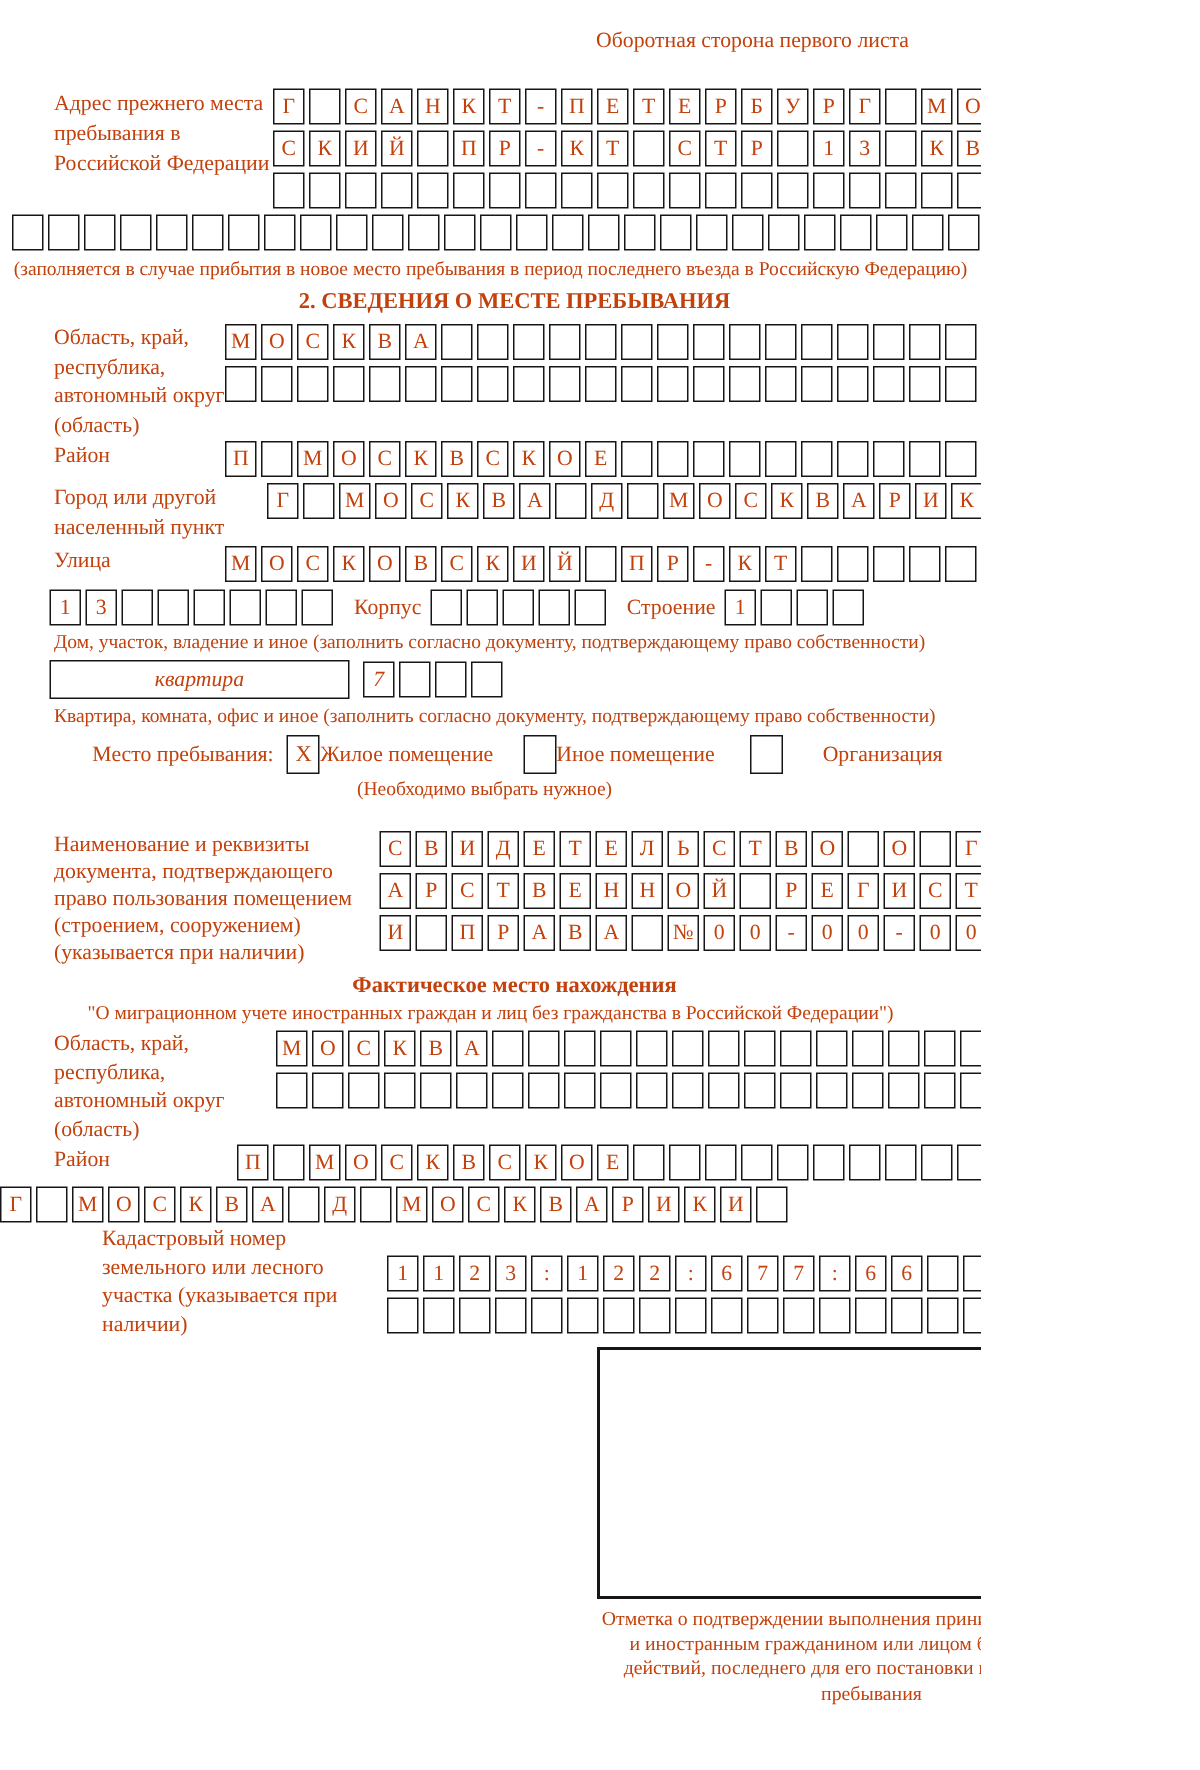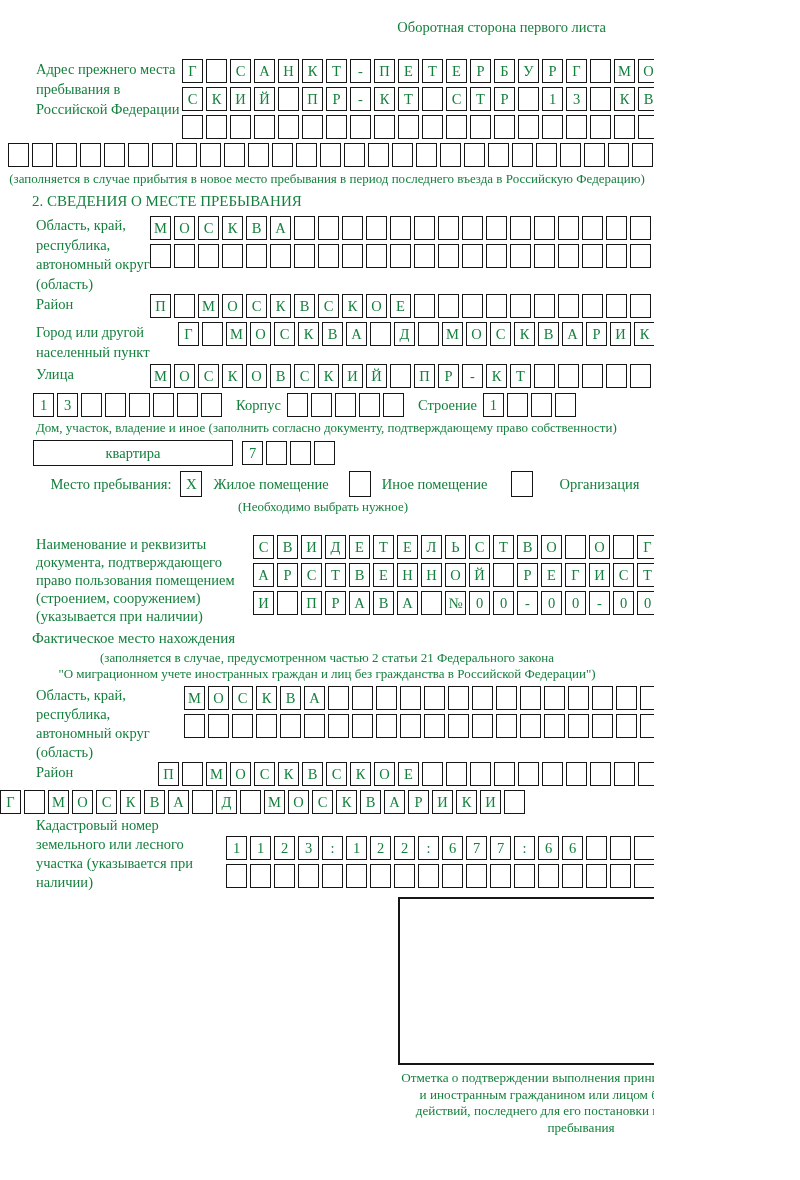--- a/index.html
+++ b/index.html
@@ -1,21 +1,21 @@
 <!DOCTYPE html>
 <html><head>
 <meta charset="utf-8">
 <style>
   * { margin:0; padding:0; box-sizing:border-box; }
   html,body { background:#ffffff; }
   .page {
     position:relative;
     width:654px; height:1180px;
     background:#ffffff;
-    color:#15803d;
+    color:#c2410c;
     font-family:"Liberation Serif","DejaVu Serif",serif;
     overflow:hidden;
   }
   .hdr {
     padding-top:17px; padding-right:48px;
     text-align:right; font-size:14.5px; line-height:20px;
   }
   .group { display:flex; align-items:flex-start; }
   .label {
     padding-left:36px; font-size:14.5px; line-height:20px;
@@ -37,61 +37,61 @@
   .cell {
     width:21px; height:24px; flex-shrink:0;
     border:1.5px solid #161616;
     display:flex; align-items:center; justify-content:center;
     font-size:14.5px; line-height:1;
   }
   .full-row { margin-left:8px; margin-top:4px; }
   .note { font-size:13px; line-height:16px; }
   .note-center { text-align:center; }
   .note-left { padding-left:36px; }
-  .sec-title { text-align:left; font-weight:normal; font-size:15px; line-height:20px;padding-left:32px; }
+  .sec-title { text-align:center; font-weight:bold; font-size:15px; line-height:20px;padding-left:32px; }
   .house-row, .kv-row { display:flex; align-items:center; margin-left:33px; }
   .bigbox {
     height:26px; border:1.7px solid #161616;
     display:flex; align-items:center; justify-content:center;
     font-size:14.5px; flex-shrink:0;
   }
   .dom-box { width:160px; margin-right:9px; }
   .kv-box { width:200px; margin-right:9px; }
   .inline-label { font-size:14.5px; margin:0 6px 0 14px; }
   .checks-row { display:flex; align-items:center; margin-left:36px; font-size:14.5px;justify-content:center; }
   .checkbox {
     width:22px; height:26px; border:1.7px solid #161616; flex-shrink:0;
     display:flex; align-items:center; justify-content:center;
     font-size:15px;
   }
   .cb-0 { margin-left:9px; }
   .cb-1 { margin-left:20px; }
   .cb-2 { margin-left:24px; }
-  .opt-label { margin-left:11px; }
+  .opt-label { }
   .opt-2 { margin-left:26px; }
   .choose-note { margin-left:238px; font-size:13px; line-height:16px; }
   .fact-note { text-align:center; font-size:13px; line-height:16px; }
   .stamp-wrap { margin-left:398px; width:366px; }
   .stamp-box { width:366px; height:168px; border:2px solid #161616; background:#fff; }
   .stamp-caption { margin-top:5px; text-align:center; font-size:13.2px; line-height:16.5px; }
   
   .m-prev { margin-top:22px; }
   .m-sect { margin-top:4px; }
   .m-region { margin-top:5px; }
   .m-city { margin-top:4px; }
   .m-house { margin-top:5px; }
   .m-note2 { margin-top:3px; }
-  .m-kv { margin-top:4px; }
+  .m-kv { margin-top:4px;font-style:italic; }
   .m-checks { margin-top:5px; }
   .m-doc { margin-top:20px; }
   .m-ftitle { margin-top:3px; }
   .m-fnotes { margin-top:2px; }
   .m-fregion { margin-top:4px; }
   .m-fcity { margin-top:4px; }
-  .m-fcad { margin-top:2px; }
+  .m-fcad { margin-top:2px;padding-left:32px; }
   .cad-stack { margin-top:20px; }
   .m-stamp { margin-top:5px; }
 </style>
 </head>
 <body>
 
 <div class="page">
 
   <div class="hdr">Оборотная сторона первого листа</div>
 
@@ -398,20 +398,21 @@
 
   <div class="kv-row m-kv">
     <div class="bigbox kv-box">квартира</div>
     <div class="cellrow">
         <div class="cell">7</div>
         <div class="cell"></div>
         <div class="cell"></div>
         <div class="cell"></div>
       </div>
   </div>
+  <div class="note note-left m-note2">Квартира, комната, офис и иное (заполнить согласно документу, подтверждающему право собственности)</div>
 
   <div class="checks-row m-checks">
     <span>Место пребывания:</span>
     <div class="checkbox cb-0">X</div>
     <span class="opt-label">Жилое помещение</span>
     <div class="checkbox cb-1"></div>
     <span class="opt-label">Иное помещение</span>
     <div class="checkbox cb-2"></div>
     <span class="opt-label opt-2">Организация</span>
   </div>
@@ -486,21 +487,20 @@
           <div class="cell">0</div>
           <div class="cell">/</div>
           <div class="cell">0</div>
           <div class="cell">0</div>
           <div class="cell">0</div>
         </div>
     </div>
   </div>
 
   <div class="sec-title m-ftitle">Фактическое место нахождения</div>
-  <div class="fact-note m-fnotes">(заполняется в случае, предусмотренном частью 2 статьи 21 Федерального закона</div>
   <div class="fact-note">"О миграционном учете иностранных граждан и лиц без гражданства в Российской Федерации")</div>
 
   <div class="group m-fregion">
     <div class="label w-fregion">Область, край, республика, автономный округ (область)</div>
     <div class="stack">
       <div class="cellrow">
           <div class="cell">М</div>
           <div class="cell">О</div>
           <div class="cell">С</div>
           <div class="cell">К</div>

